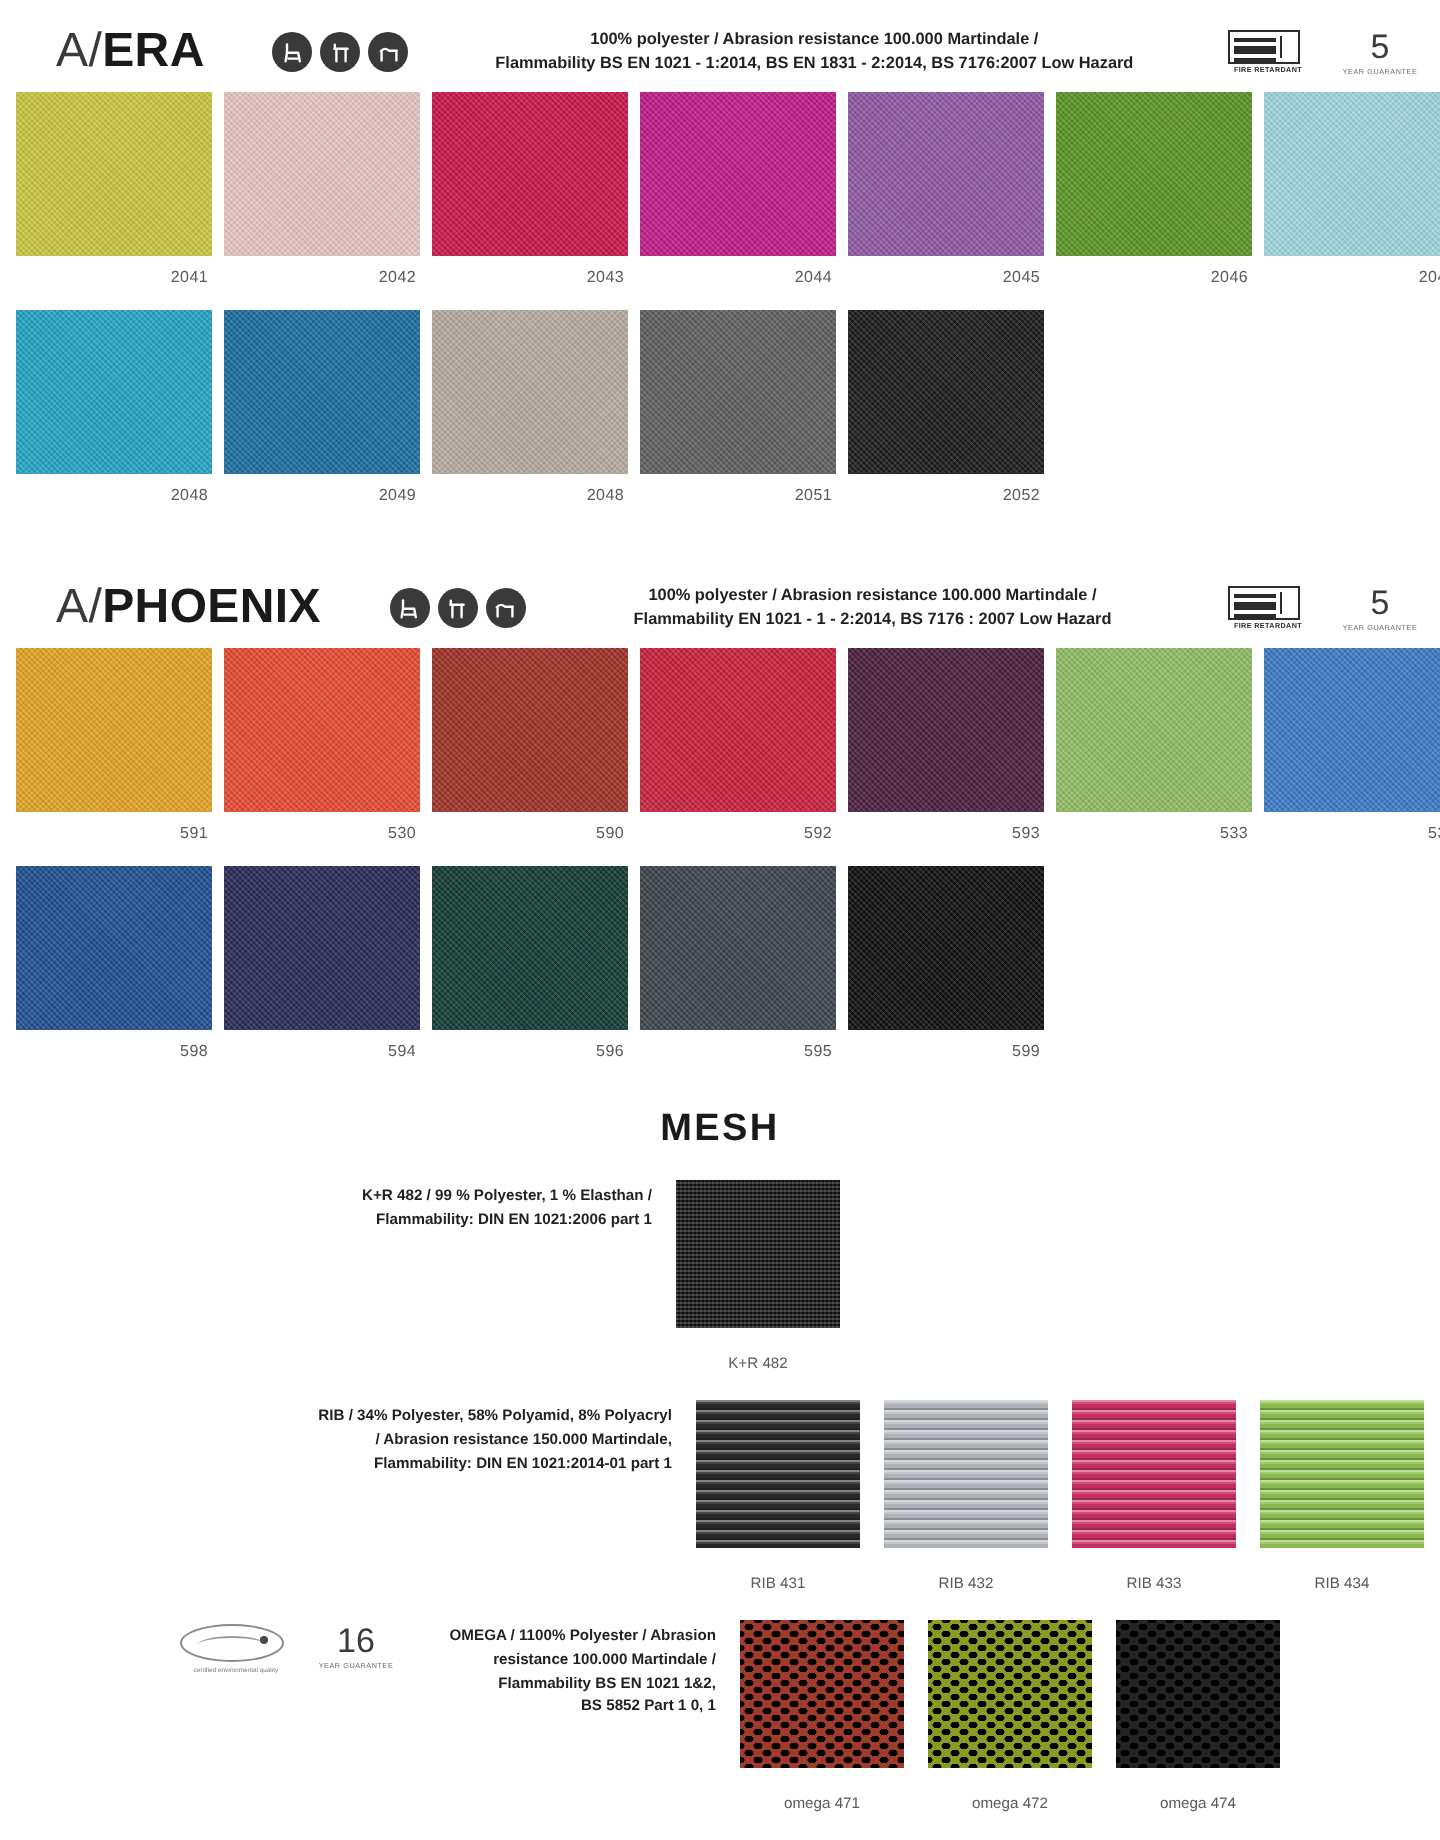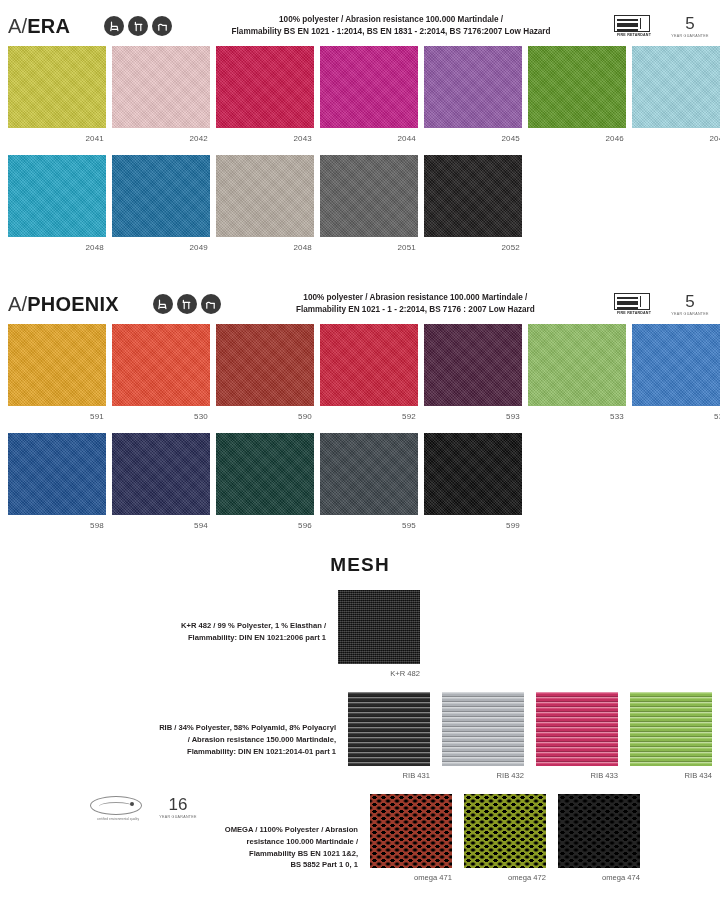--- a/index.html
+++ b/index.html
@@ -8,21 +8,21 @@
     background: #ffffff;
     font-family: "Liberation Sans", sans-serif;
     color: #231f20;
     overflow: hidden;
     position: relative;
   }
   .page { width: 720px; height: 920px; position: relative; padding: 0 8px; }
 
   
   .coll-header { display: flex; align-items: center; height: 46px; padding-top: 6px; }
-  .coll-title { font-size: 20px; letter-spacing: .2px; white-space: nowrap; }
+  .coll-title { font-size: 24px; letter-spacing: .2px; white-space: nowrap; margin-left: 20px; }
   .coll-title .pre { font-weight: 300; color: #3a3a3a; }
   .coll-title .nm { font-weight: 700; color: #1a1a1a; }
 
   .icon-row { display: flex; gap: 4px; margin-left: 34px; }
   .furn-icon {
     width: 20px; height: 20px; border-radius: 50%;
     background: #3a3a3a; display: flex; align-items: center; justify-content: center;
   }
   .furn-icon svg { display: block; }
 
@@ -62,25 +62,25 @@
     font-size: 8px; color: #5a5a5a; text-align: right;
     padding: 6px 2px 0 0; letter-spacing: .2px;
   }
 
   
   .mesh-title { text-align: center; font-size: 19px; font-weight: 700; letter-spacing: 1.2px;
     color: #1a1a1a; margin-top: 24px; }
 
   .mesh-block { display: flex; align-items: flex-start; margin-top: 14px; }
   .mesh-spec { font-size: 7.6px; font-weight: 700; line-height: 1.55; text-align: right;
-    color: #231f20; padding-right: 12px; padding-top: 2px; margin-top: 28px; }
+    color: #231f20; padding-right: 12px; padding-top: 2px; }
   .mesh-swatches { display: flex; gap: 12px; }
   .mesh-cell { width: 82px; }
   .mesh-sw { width: 82px; height: 74px; position: relative; overflow: hidden; }
-  .mesh-caption { font-size: 7.6px; color: #5a5a5a; text-align: right; padding-top: 5px; }
+  .mesh-caption { font-size: 7.6px; color: #5a5a5a; text-align: center; padding-top: 5px; margin-top: 8px; }
 
   .tex-knit { position: absolute; inset: 0;
     background-image:
       repeating-linear-gradient(0deg, rgba(255,255,255,.16) 0 1px, rgba(0,0,0,.18) 1px 2px),
       repeating-linear-gradient(90deg, rgba(255,255,255,.10) 0 1px, rgba(0,0,0,.12) 1px 2px); }
 
   .tex-rib { position: absolute; inset: 0;
     background-image: repeating-linear-gradient(180deg,
       rgba(255,255,255,.42) 0 1px,
       rgba(255,255,255,.12) 1px 2px,

